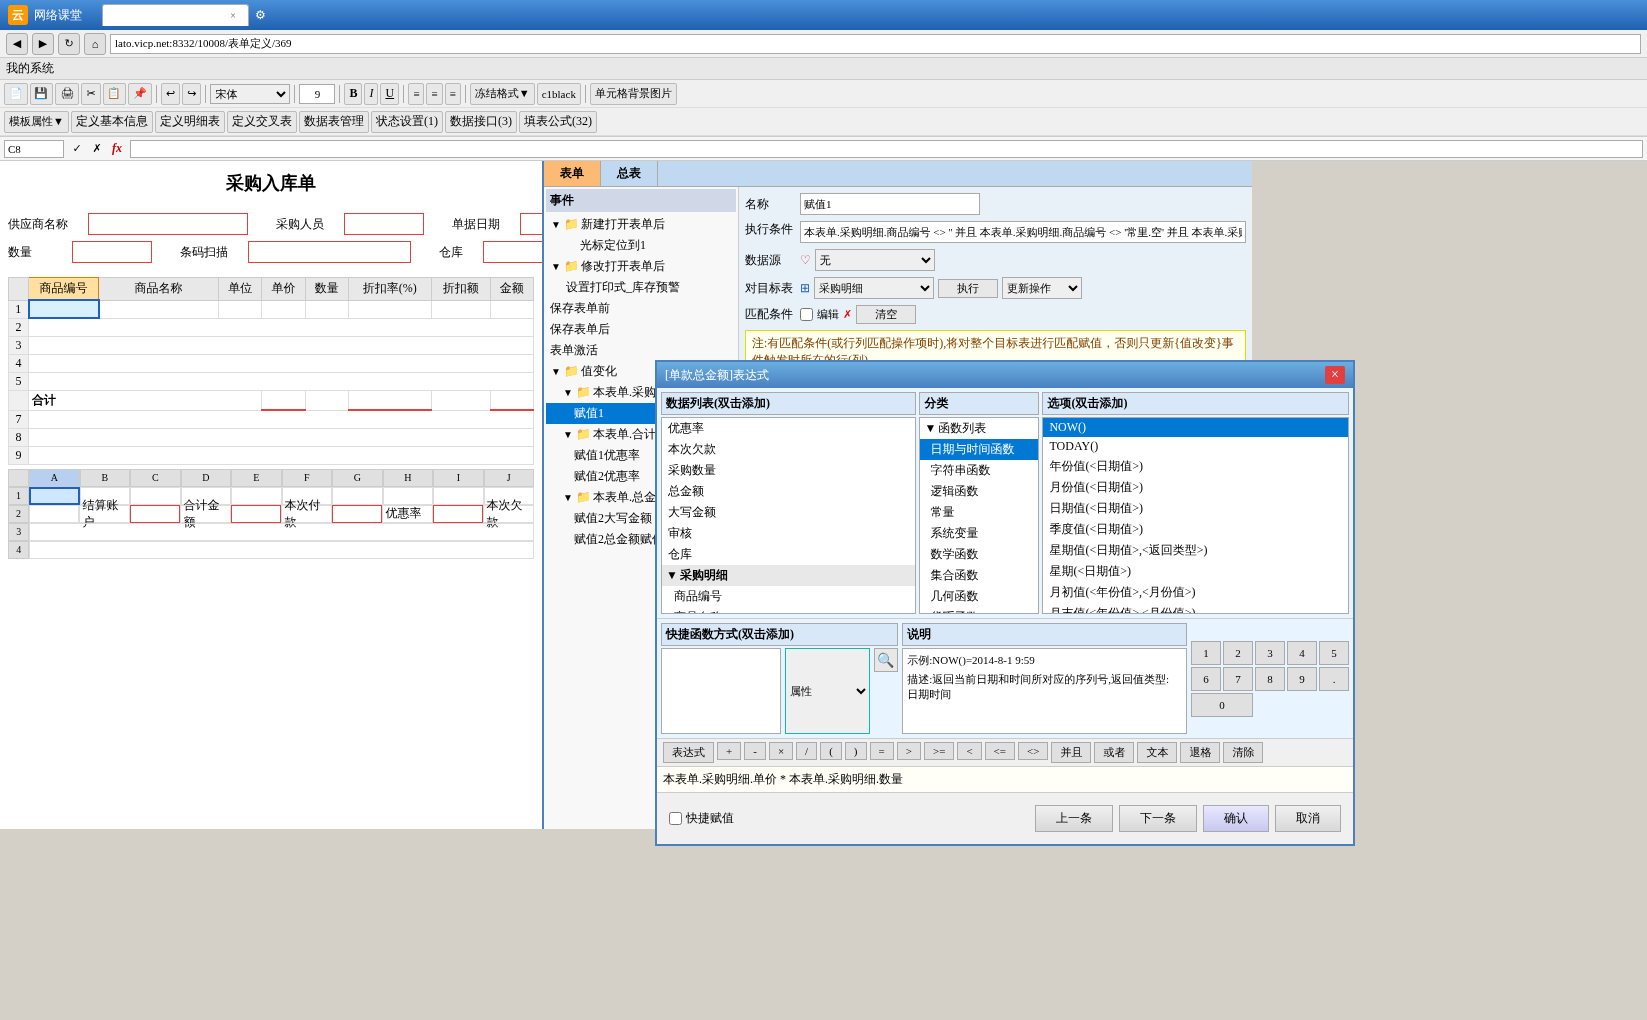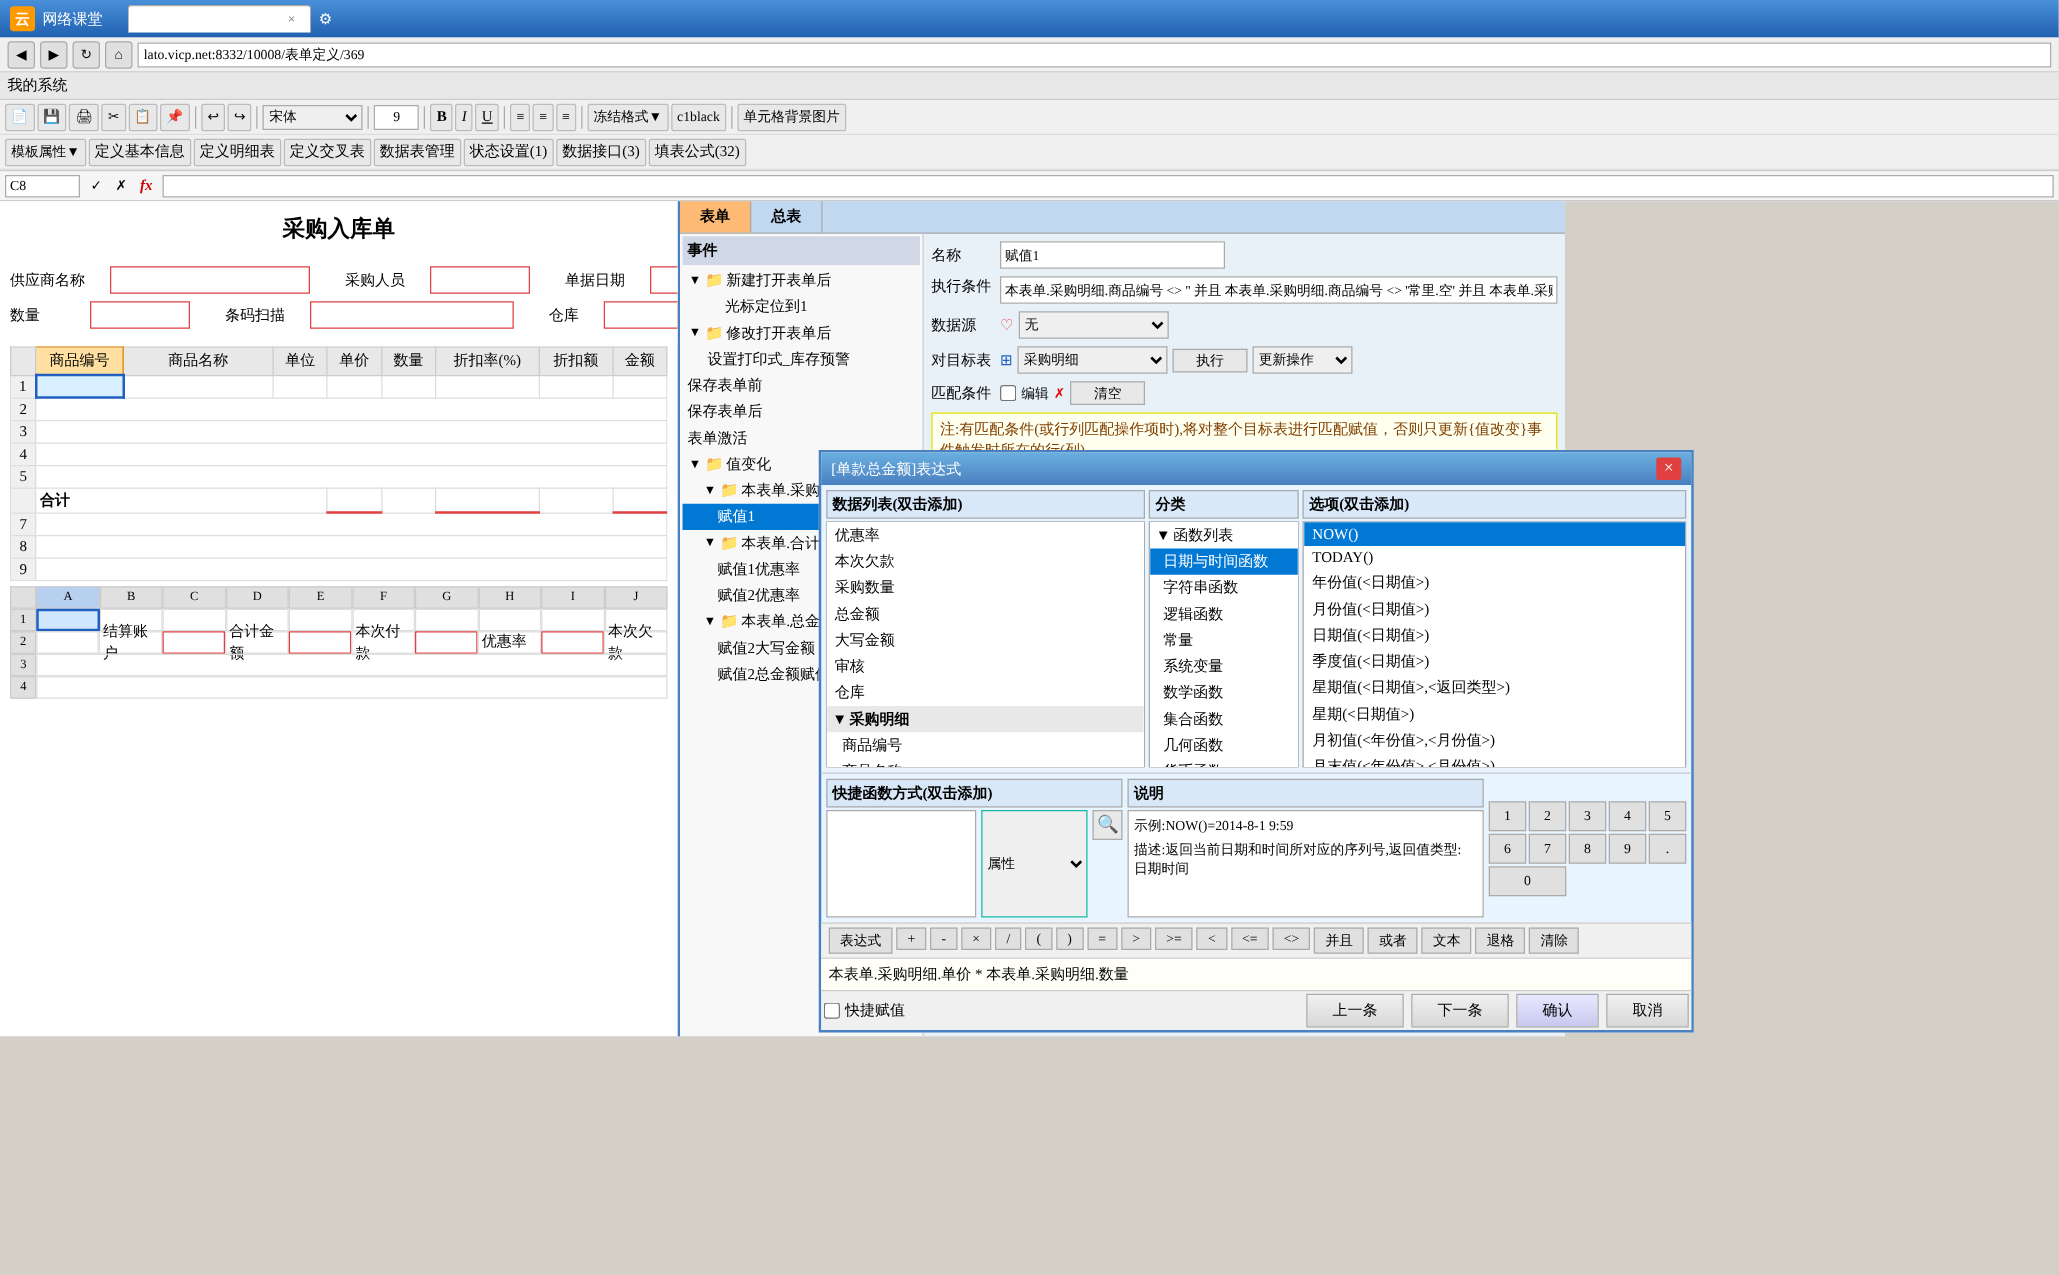--- a/index.html
+++ b/index.html
@@ -662,21 +662,21 @@
     <button class="expr-toolbar-btn">或者</button>
     <button class="expr-toolbar-btn">文本</button>
     <button class="expr-toolbar-btn">退格</button>
     <button class="expr-toolbar-btn">清除</button>
   </div>
 
   <div style="padding:4px 6px; background:#fffff8; border-top:1px solid #ccc; min-height:24px; font-size:11px;">
     <span>本表单.采购明细.单价 * 本表单.采购明细.数量</span>
   </div>
 
-  <div style="display:flex; align-items:center; justify-content:space-between; padding:2px; background:#f0f0f0; border-top:1px solid #ccc;">
+  <div style="display:flex; align-items:center; justify-content:space-between; padding:12px; background:#f0f0f0; border-top:1px solid #ccc;">
     <div style="display:flex; align-items:center; gap:4px;">
       <input type="checkbox" style="">
       <span style="font-size:12px;">快捷赋值</span>
     </div>
     <div style="display:flex; gap:6px;">
       <button class="btn-large btn-default">上一条</button>
       <button class="btn-large btn-default">下一条</button>
       <button class="btn-large btn-primary">确认</button>
       <button class="btn-large btn-default">取消</button>
     </div>

